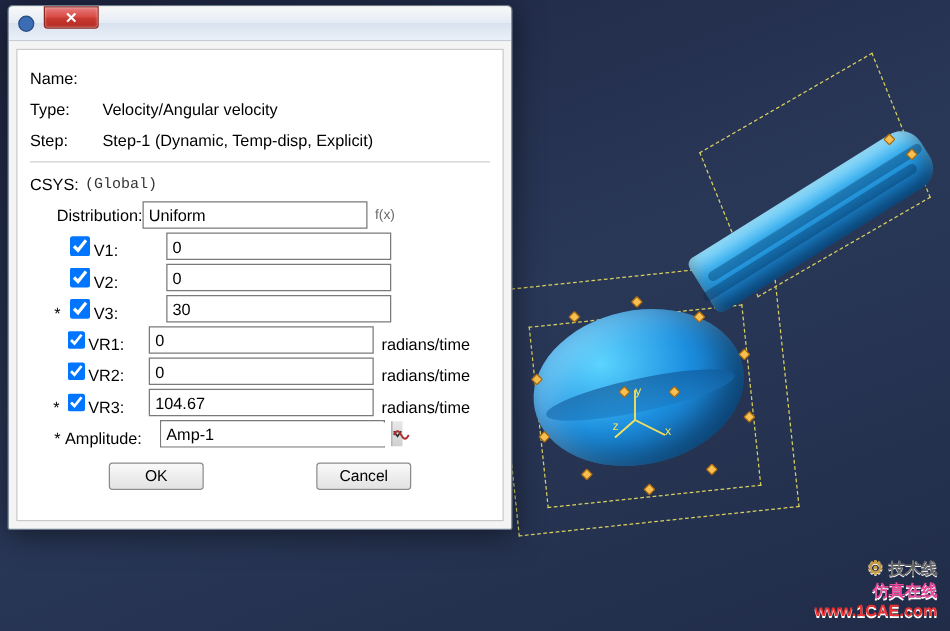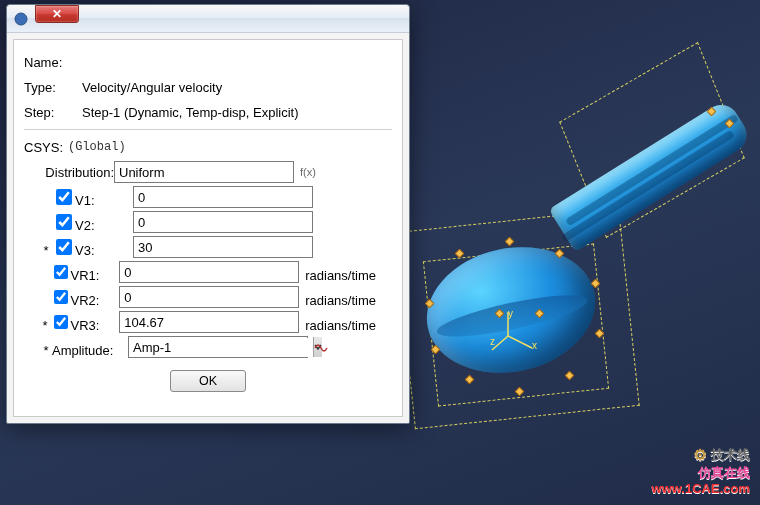--- a/index.html
+++ b/index.html
@@ -268,20 +268,21 @@
       <span class="amp-icon">
         <svg width="16" height="14">
             <path d="M1 7 Q4 1 7 7 T13 7" fill="none" stroke="#b03030" stroke-width="1.5"></path>
           </svg>
       </span>
     </div>
 
 
     <div class="btn-row">
       <button class="btn">OK</button>
+      <button class="btn">Cancel</button>
     </div>
 
   </div>
 </div>
 
 <div class="watermark">
   <div class="cn">
       <span class="gear">⚙</span>
       <span>技术线</span>
     </div>

